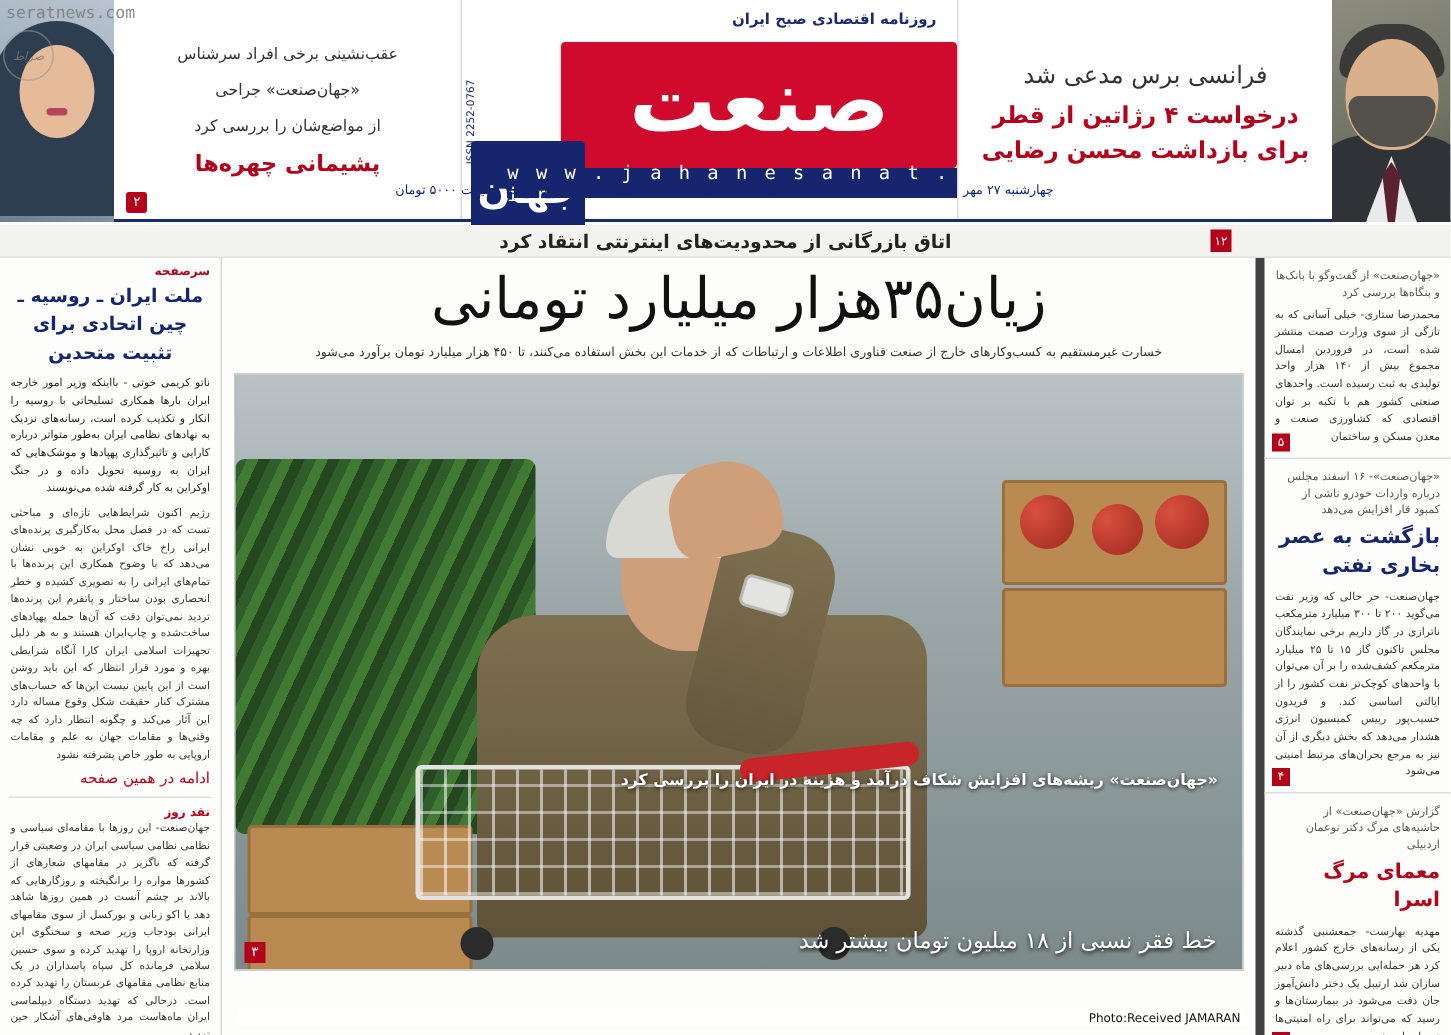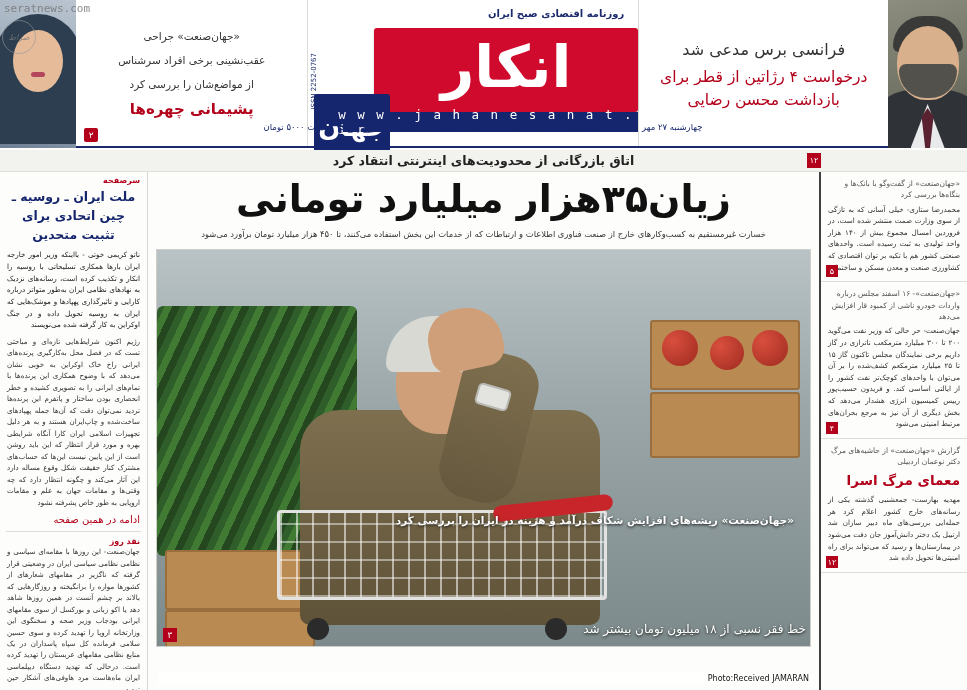--- a/index.html
+++ b/index.html
@@ -58,21 +58,21 @@
     width: 12px; height: 40px; background:#5a2230; clip-path: polygon(50% 0,100% 22%,70% 100%,30% 100%,0 22%);
   }
 
   .mh-text-right {
     flex: 0 0 250px; padding: 14px 12px 8px 12px; text-align: center;
     display: flex; flex-direction: column; justify-content: center; gap: 7px;
     border-left: 1px solid #dcdcd6;
   }
   .mh-kicker { font-size: 16px; color: #333; }
   .mh-head-red {
-    font-size: 15.5px; font-weight: normal; color: #b3001b; line-height: 1.5;
+    font-size: 15.5px; font-weight: bold; color: #b3001b; line-height: 1.5;
     direction: rtl;
   }
 
   .mh-logo {
     flex: 1 1 auto; position: relative; display: flex; align-items: center; justify-content: center;
   }
   .mh-logo .supertitle {
     position: absolute; top: 8px; right: 14px; font-size: 10px; color: #1a2a6c; font-weight: bold;
   }
   .logo-wrap { position: relative; width: 330px; height: 112px; margin-top: 6px; }
@@ -160,38 +160,38 @@
     position: absolute; right: 146px; top: 3px; width: 14px; height: 15px;
     background: #b3001b; color: #fff; font-size: 8px; display:flex; align-items:center; justify-content:center;
   }
 
   
   .body-area {
     position: absolute; top: 172px; left: 0; width: 967px; height: 518px;
     display: flex; flex-direction: row;
   }
   
-  .col-right { width: 148px; border-left: 2px solid #404040; padding: 0; }
+  .col-right { width: 130px; border-left: 6px solid #404040; padding: 0; }
   .col-center { flex: 1 1 auto; position: relative; }
   .col-left { width: 148px; border-right: 1px solid #d8d8d2; }
 
   .side-item { padding: 6px 7px 8px 7px; border-bottom: 1px solid #ddddd7; position: relative; }
   .side-kicker { font-size: 7.5px; color: #555; margin-bottom: 3px; line-height: 1.5; }
   .side-title { font-size: 13.5px; font-weight: bold; color: #b3001b; line-height: 1.45; margin-bottom: 4px; }
   .side-title.blue { color: #16266e; }
   .side-body { font-size: 7.2px; color: #333; line-height: 1.62; text-align: justify; }
   .side-num {
     position: absolute; left: 5px; bottom: 4px; width: 12px; height: 12px; background: #b3001b;
     color: #fff; font-size: 8px; display: flex; align-items: center; justify-content: center;
   }
 
   
   .headline-block { padding: 6px 10px 2px 10px; text-align: center; }
   .headline-main {
-    font-size: 38px; font-weight: bold; color: #111; line-height: 1.15; letter-spacing: -1px;
+    font-size: 38px; font-weight: normal; color: #111; line-height: 1.15; letter-spacing: -1px;
   }
   .headline-sub {
     font-size: 8.4px; color: #333; margin-top: 6px; line-height: 1.6; padding: 0 6px;
   }
   .photo-frame {
     margin: 6px 8px 0 8px; height: 398px; position: relative; overflow: hidden;
     border: 1px solid #cfcfc9;
     background: #8d9aa3;
   }
   
@@ -257,21 +257,21 @@
   }
   .overlay-kicker {
     position: absolute; right: 16px; bottom: 120px; font-size: 10.5px; color: #fff;
     text-shadow: 0 1px 3px rgba(0,0,0,.9); font-weight: bold;
   }
   .overlay-title {
     position: absolute; right: 14px; bottom: 56px; font-size: 44px; font-weight: bold;
     color: #f7f4ee; text-shadow: 0 2px 8px rgba(0,0,0,.85); letter-spacing: -1px;
   }
   .overlay-foot {
-    position: absolute; right: 4px; bottom: 10px; font-size: 12px; color: #fff;
+    position: absolute; right: 17px; bottom: 10px; font-size: 15px; color: #fff;
     text-shadow: 0 1px 3px rgba(0,0,0,.9);
     margin-left: 20px;
   }
 
   
   .lc-tag {
     font-size: 8px; color: #b3001b; font-weight: bold; padding: 4px 7px 0 7px; text-align: right;
   }
   .lc-title {
     font-size: 12.5px; font-weight: bold; color: #16266e; line-height: 1.5; padding: 3px 7px 5px 7px;
@@ -304,33 +304,33 @@
 
     <div class="mh-text-right">
       <div class="mh-kicker">فرانسی برس مدعی شد</div>
       <div class="mh-head-red">درخواست ۴ رژاتین از قطر برای بازداشت محسن رضایی</div>
     </div>
 
     <div class="mh-logo">
       <div class="supertitle">روزنامه اقتصادی صبح ایران</div>
       <div class="logo-wrap">
         <div class="logo-red">
-          <span class="word">انکار</span>
+          <span class="word">صنعت</span>
         </div>
         <div class="logo-blue">
           <span class="word">جهان</span>
         </div>
         <div class="logo-issn">ISSN 2252-0767</div>
         <div class="logo-url">w w w . j a h a n e s a n a t . i r</div>
       </div>
     </div>
 
     <div class="mh-text-left">
+      <div class="sub">عقب‌نشینی برخی افراد سرشناس</div>
       <div class="sub">«جهان‌صنعت» جراحی</div>
-      <div class="sub">عقب‌نشینی برخی افراد سرشناس</div>
       <div class="sub">از مواضع‌شان را بررسی کرد</div>
       <div class="big">پشیمانی چهره‌ها</div>
       <div class="page-num-box">۲</div>
     </div>
 
     <div class="mh-portrait-left">
       <div class="hijab"></div>
       <div class="face"></div>
       <div class="lips"></div>
     </div>
@@ -356,20 +356,21 @@
     <div class="col-right">
 
       <div class="side-item">
         <div class="side-kicker">«جهان‌صنعت» از گفت‌وگو با بانک‌ها و بنگاه‌ها بررسی کرد</div>
         <div class="side-body">محمدرضا ستاری- خیلی آسانی که به تازگی از سوی وزارت صمت منتشر شده است، در فروردین امسال مجموع بیش از ۱۴۰ هزار واحد تولیدی به ثبت رسیده است. واحدهای صنعتی کشور هم با تکیه بر توان اقتصادی که کشاورزی صنعت و معدن مسکن و ساختمان</div>
         <div class="side-num">۵</div>
       </div>
 
       <div class="side-item">
         <div class="side-kicker">«جهان‌صنعت»- ۱۶ اسفند مجلس درباره واردات خودرو ناشی از کمبود قار افزایش می‌دهد</div>
+        <div class="side-title blue">بازگشت به عصر بخاری نفتی</div>
         <div class="side-body">جهان‌صنعت- حر حالی که وزیر نفت می‌گوید ۲۰۰ تا ۳۰۰ میلیارد مترمکعب ناترازی در گاز داریم برخی نمایندگان مجلس تاکنون گاز ۱۵ تا ۲۵ میلیارد مترمکعم کشف‌شده را بر آن می‌توان با واحدهای کوچک‌تر نفت کشور را از ایالتی اساسی کند. و فریدون حسیب‌پور رییس کمیسیون انرژی هشدار می‌دهد که بخش دیگری از آن نیز به مرجع بحران‌های مرتبط امنیتی می‌شود</div>
         <div class="side-num">۴</div>
       </div>
 
       <div class="side-item">
         <div class="side-kicker">گزارش «جهان‌صنعت» از حاشیه‌های مرگ دکتر نوعمان اردبیلی</div>
         <div class="side-title">معمای مرگ اسرا</div>
         <div class="side-body">مهدیه بهارست- جمعشنبی گذشته یکی از رسانه‌های خارج کشور اعلام کرد هر حمله‌ایی بررسی‌های ماه دبیر سازان شد ارتیبل یک دختر دانش‌آموز جان دفت می‌شود در بیمارستان‌ها و رسید که می‌تواند برای راه امنیتی‌ها تحویل داده شد</div>
         <div class="side-num">۱۲</div>
       </div>

